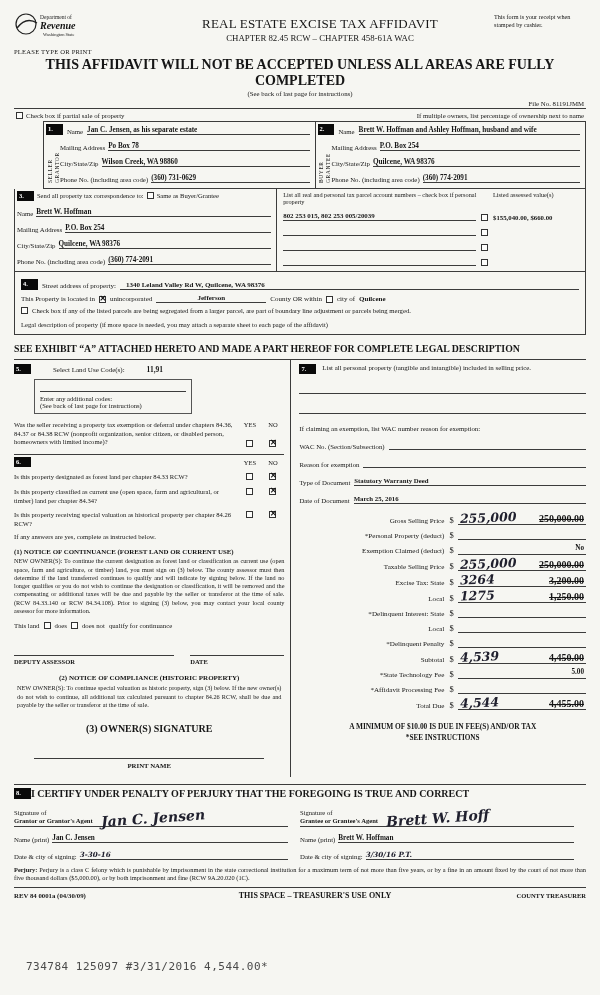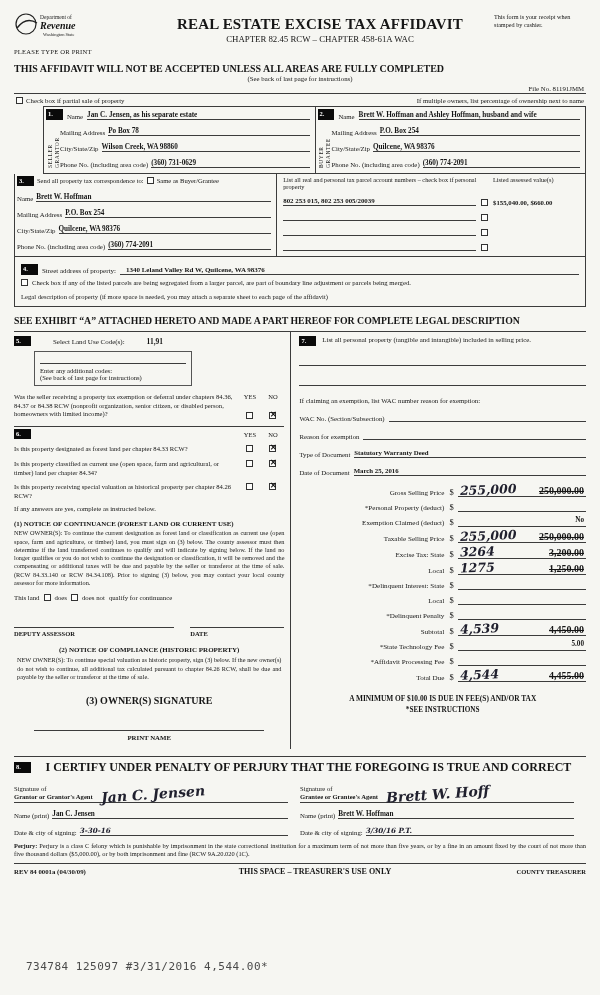--- a/index.html
+++ b/index.html
@@ -12,24 +12,24 @@
   .lbl { flex:none; }
   .cb { display:inline-block; width:7px; height:7px; border:1px solid #333; background:#fdfdfb; position:relative; flex:none; vertical-align:-1px; }
   .cb.checked::after { content:"✕"; position:absolute; left:-0.5px; top:-3px; font-size:8px; font-weight:bold; color:#111; }
   .badge { display:inline-block; background:#0a0a0a; color:#fff; font-size:6.5px; font-weight:bold; padding:2px 10px 2px 2px; line-height:1; flex:none; }
 
   
   .hdr { display:flex; align-items:flex-start; }
   .hdr-left { width:132px; }
   .please { font-size:6.6px; margin-top:4px; letter-spacing:0.2px; }
   .hdr-center { flex:1; text-align:center; padding-top:6px; }
-  .title { font-size:15px; font-weight:bold; letter-spacing:0.2px; }
+  .title { font-size:13px; font-weight:normal; letter-spacing:0.2px; }
   .subtitle { font-size:8.8px; margin-top:1px; }
   .receipt { width:92px; font-size:6.2px; padding-top:3px; line-height:1.3; }
-  .warning { text-align:left; font-weight:bold; font-size:10px; margin-top:8px; }
+  .warning { text-align:center; font-weight:bold; font-size:14px; margin-top:2px; }
   .seeback { text-align:center; font-size:6.8px; margin-top:1px; }
   .fileno { text-align:right; font-size:6.8px; margin:3px 2px 1px 0; }
 
   
   .toprow { display:flex; justify-content:space-between; align-items:center; border-top:1px solid #3c3c3c; padding:2.5px 2px; font-size:6.8px; }
   .toprow-left { display:flex; align-items:center; gap:3px; }
 
   
   .parties { display:flex; border:1px solid #3c3c3c;margin-left:29px; }
   .party { width:50%; }
@@ -108,21 +108,21 @@
   .mval { flex:1; border-bottom:1px solid #3c3c3c; display:flex; align-items:baseline; gap:3px; min-height:11px; padding:0 2px; }
   .handbig { font-family:"DejaVu Serif", serif; font-style:italic; font-weight:bold; font-size:12.5px; line-height:0.85; transform:rotate(-2deg); color:#20202e; }
   .mold { margin-left:auto; font-size:10px; font-weight:bold; text-decoration:line-through; }
   .mplain { margin-left:auto; font-size:7.2px; font-weight:bold; }
   .minnote { font-size:7.4px; font-weight:bold; text-align:center; margin-top:12px; }
   .seeinstr { font-size:7.2px; font-weight:bold; text-align:center; margin-top:3px; }
 
   
   .s8 { border-top:1px solid #3c3c3c; margin-top:7px; padding-top:3px; }
   .s8h { display:flex; align-items:center; }
-  .cert { flex:1; text-align:center; font-weight:bold; font-size:12px; }
+  .cert { flex:1; font-weight:bold; font-size:10px; }
   .sigrow { display:flex; margin-top:4px; }
   .sigcol { width:50%; padding-right:12px; }
   .sigline { display:flex; align-items:flex-end; min-height:24px; }
   .siglbl { font-size:6.6px; line-height:1.3; flex:none; }
   .script { font-family:"DejaVu Serif", serif; font-style:italic; font-weight:bold; font-size:14px; transform:rotate(-4deg); margin-left:8px; white-space:nowrap; color:#20202e; }
   .handdate { font-family:"DejaVu Serif", serif; font-style:italic; font-weight:bold; font-size:10px; color:#20202e; }
 
   .perjury { font-size:6.4px; text-align:justify; margin-top:6px; line-height:1.3; }
   .footer { display:flex; align-items:center; border-top:1px solid #3c3c3c; margin-top:5px; padding-top:3px; }
   .rev { font-size:6.8px; font-weight:bold; width:150px; }
@@ -274,20 +274,30 @@
     </div>
   </div>
 
   <div class="sec4">
     <div class="s4l">
       <span class="badge">4.</span>
       <span>Street address of property:</span>
       <span class="u val streetU">1340 Leland Valley Rd W, Quilcene, WA  98376</span>
     </div>
     <div class="s4l">
+      <span>This Property is located in</span>
+      <span class="cb checked"></span>
+      <span>unincorporated</span>
+      <span class="u val countyU">Jefferson</span>
+      <span>County OR within</span>
+      <span class="cb"></span>
+      <span>city of</span>
+      <span class="val">Quilcene</span>
+    </div>
+    <div class="s4l">
       <span class="cb"></span>
       <span style="flex:1; font-size:6.7px;">Check box if any of the listed parcels are being segregated from a larger parcel, are part of boundary line adjustment or parcels being merged.</span>
     </div>
     <div class="legal">Legal description of property (if more space is needed, you may attach a separate sheet to each page of the affidavit)</div>
   </div>
   <div class="exhibit">SEE EXHIBIT “A” ATTACHED HERETO AND MADE A PART HEREOF FOR COMPLETE LEGAL DESCRIPTION</div>
 
   <div class="cols">
 
     <div class="colL">

